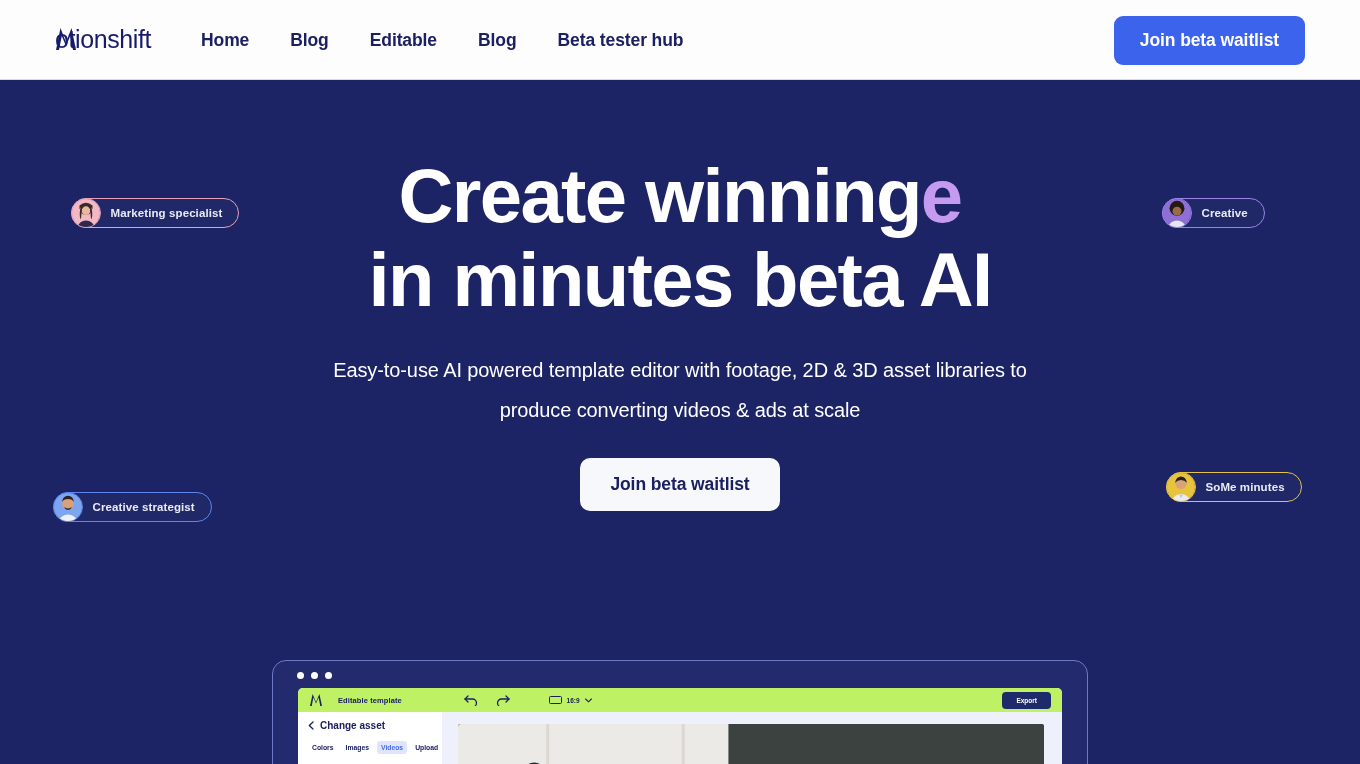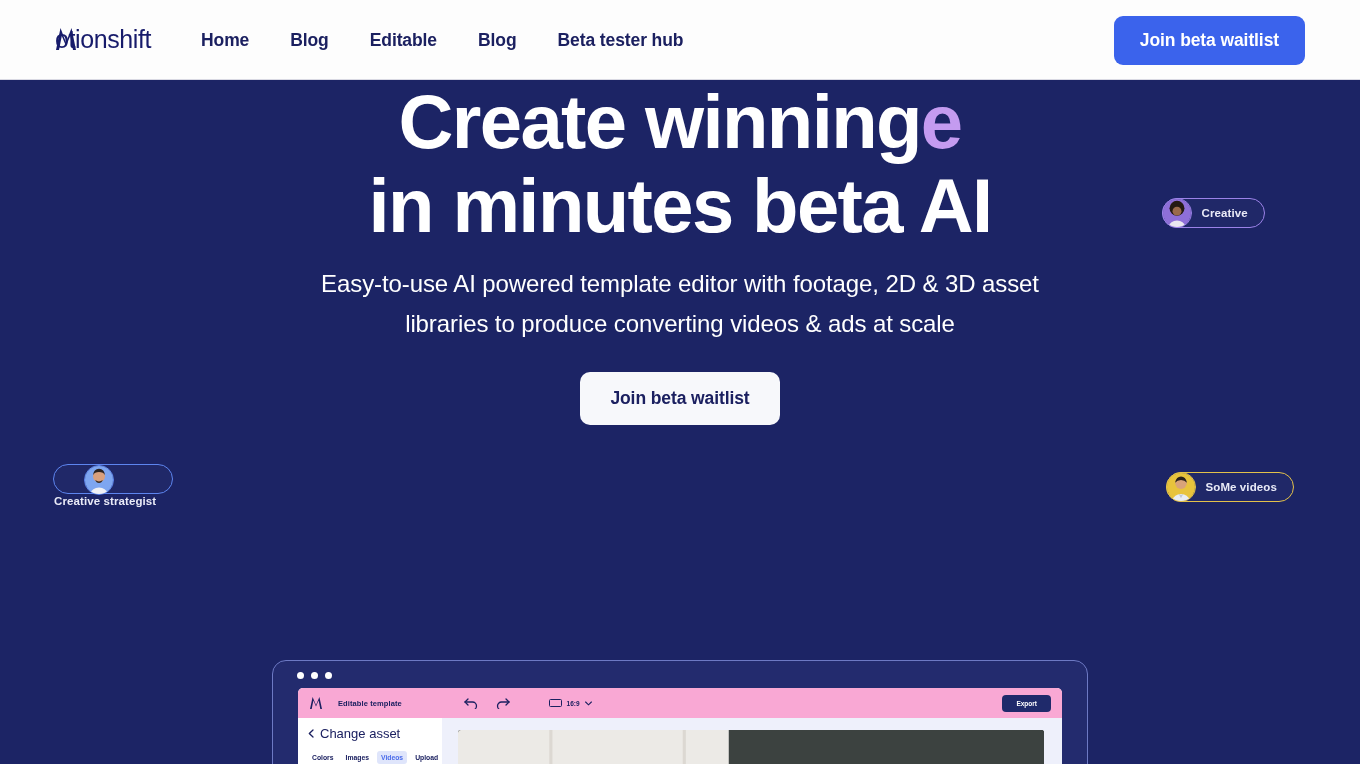--- a/index.html
+++ b/index.html
@@ -108,43 +108,44 @@
     font-size: 11.5px;
     font-weight: 600;
     color: #e9eaf7;
     letter-spacing: 0.1px;
   }
 
   .badge-marketing { left: 71px;   top: 118px; border-color: #e8a0b8; }
   .badge-marketing .avatar { border-color: #e8a0b8; }
   .badge-designer  { left: 1162px; top: 118px; border-color: #9b82e8; }
   .badge-designer .avatar  { border-color: #9b82e8; }
-  .badge-creative  { left: 53px;   top: 384px; border-color: #5d85ef; flex-direction: column; }
+  .badge-creative  { left: 53px;   top: 412px; border-color: #5d85ef; }
   .badge-creative .avatar  { border-color: #5d85ef; }
   .badge-some      { left: 1166px; top: 392px; border-color: #e3c14a; }
   .badge-some .avatar      { border-color: #e3c14a; }
 
   
   .hero-inner {
     width: 100%;
     text-align: center;
+    padding-top: 74px;
   }
   .headline {
     font-size: 76px;
     line-height: 84px;
     font-weight: 700;
     letter-spacing: -1.6px;
     color: #ffffff;
   }
   .headline .accent { color: #c49bf0; }
 
   .subhead {
-    margin: 16px auto 0;
+    margin: 28px auto 0;
     max-width: 720px;
-    font-size: 24px;
+    font-size: 20px;
     line-height: 40px;
     font-weight: 400;
     color: #ffffff;
     letter-spacing: -0.1px;
   }
 
   .hero-cta {
     margin-top: 28px;
     display: inline-block;
     background: #f7f8fb;
@@ -193,26 +194,26 @@
   .app {
     background: #ffffff;
     border-radius: 5px 5px 0 0;
     height: 420px;
     overflow: hidden;
     display: flex;
     flex-direction: column;
   }
 
   .app-topbar {
-    height: 30px;
+    height: 24px;
     display: flex;
     align-items: center;
     padding: 0 11px;
     flex: 0 0 auto;
-    background: #f9a8d4;
+    background: #bef264;
   }
   .app-logo-mark { margin-right: 11px; display:block; }
   .app-title {
     font-size: 7.5px;
     font-weight: 700;
     color: #1b2060;
     letter-spacing: 0.1px;
   }
   .app-history {
     display: flex;
@@ -261,21 +262,21 @@
     flex: 0 0 auto;
     padding: 8px 10px 0 10px;
   }
   .back-row {
     display: flex;
     align-items: center;
     gap: 6px;
     margin-bottom: 10px;
   }
   .back-row svg { display: block; }
-  .back-label { font-size: 13px; font-weight: 400; color: #1b2060; }
+  .back-label { font-size: 10px; font-weight: 700; color: #1b2060; }
 
   .asset-tabs {
     display: flex;
     gap: 4px;
     margin-bottom: 10px;
   }
   .asset-tab {
     font-size: 6.8px;
     font-weight: 700;
     color: #1b2060;
@@ -319,20 +320,33 @@
     <a class="nav-link">Editable</a>
     <a class="nav-link">Blog</a>
     <a class="nav-link">Beta tester hub</a>
   </nav>
 
   <button class="nav-cta">Join beta waitlist</button>
 </header>
 
 <section class="hero">
 
+  <div class="badge badge-marketing">
+    <span class="avatar">
+      <svg viewBox="0 0 30 30">
+        <rect width="30" height="30" fill="#f2b8c3"></rect>
+        <circle cx="15" cy="11" r="6.2" fill="#3a2b28"></circle>
+        <circle cx="15" cy="12.5" r="4.6" fill="#e8b99f"></circle>
+        <path d="M8 11 Q15 2 22 11 L22 7 Q15 1 8 7 Z" fill="#3a2b28"></path>
+        <path d="M8.6 12 q-1 7 1 10 l1-11z M21.4 12 q1 7 -1 10 l-1-11z" fill="#3a2b28"></path>
+        <path d="M6 30 q2-7 9-7 t9 7z" fill="#2e2a4f"></path>
+      </svg>
+    </span>
+    <span class="blabel">Marketing specialist</span>
+  </div>
 
   <div class="badge badge-designer">
     <span class="avatar">
       <svg viewBox="0 0 30 30">
         <rect width="30" height="30" fill="#8e6fd8"></rect>
         <circle cx="15" cy="10" r="8" fill="#241a12"></circle>
         <circle cx="15" cy="13" r="4.8" fill="#9a6a4a"></circle>
         <path d="M7 11 a8 8 0 0 1 16 0 a6 6 0 0 0 -16 0 z" fill="#241a12"></path>
         <path d="M5.5 30 q2.5-7 9.5-7 t9.5 7z" fill="#e8e6ef"></path>
       </svg>
@@ -356,21 +370,21 @@
   <div class="badge badge-some">
     <span class="avatar">
       <svg viewBox="0 0 30 30">
         <rect width="30" height="30" fill="#e8c33c"></rect>
         <circle cx="15" cy="11" r="6.2" fill="#d9a379"></circle>
         <path d="M8.6 10.4 q1.4-6.6 6.4-6.6 t6.4 6.6 q-2.4-3-6.4-3 T8.6 10.4z" fill="#2a211b"></path>
         <path d="M5 30 q3-7.4 10-7.4 t10 7.4z" fill="#e9edf3"></path>
         <path d="M12.6 22.6 L15 27 l2.4-4.4 L15 23.6z" fill="#c0c8d4"></path>
       </svg>
     </span>
-    <span class="blabel">SoMe videos</span>
+    <span class="blabel">SoMe minutes</span>
   </div>
 
   <div class="hero-inner">
     <h1 class="headline">
       <span>Create winning</span><span class="accent">e</span><br>
       <span>in minutes beta AI</span>
     </h1>
 
     <p class="subhead">
       <span>Easy-to-use AI powered template editor with footage, 2D &amp; 3D asset</span>

